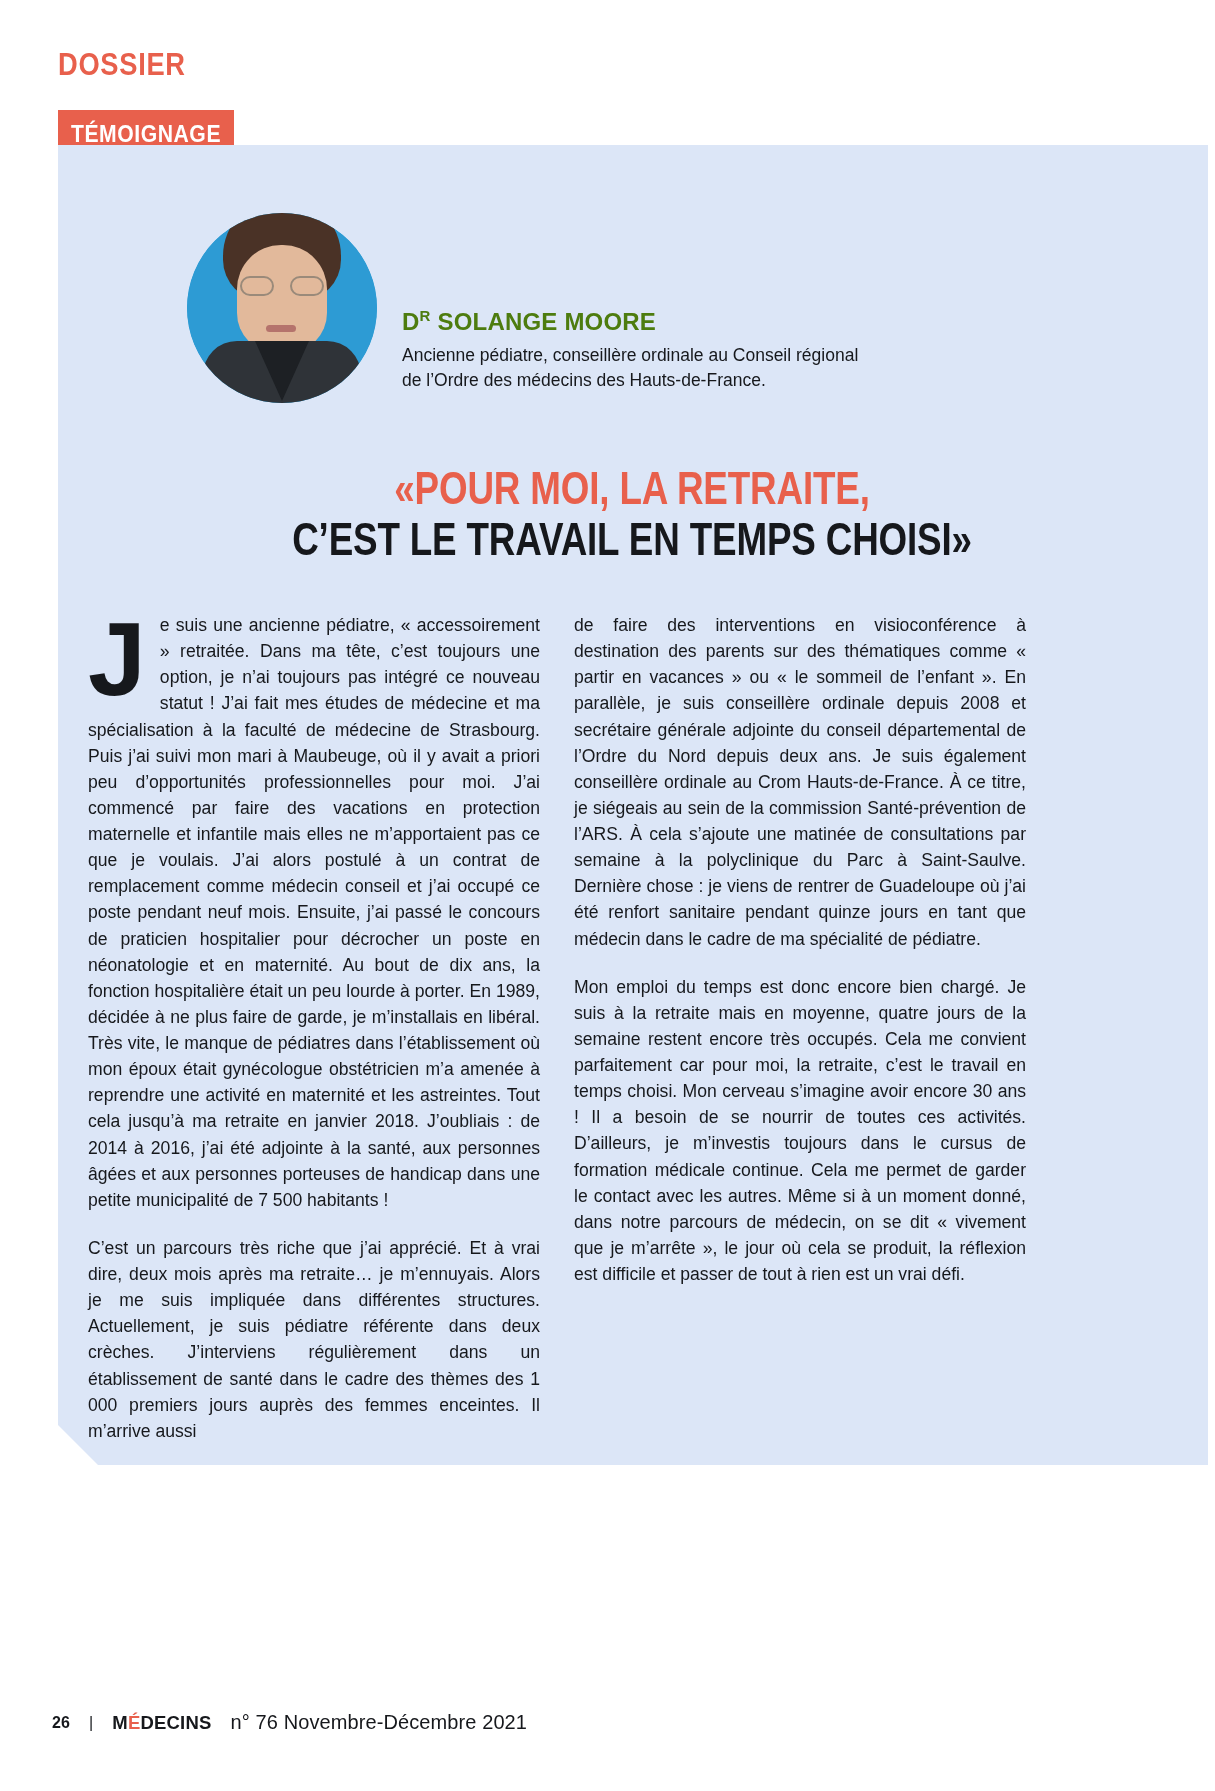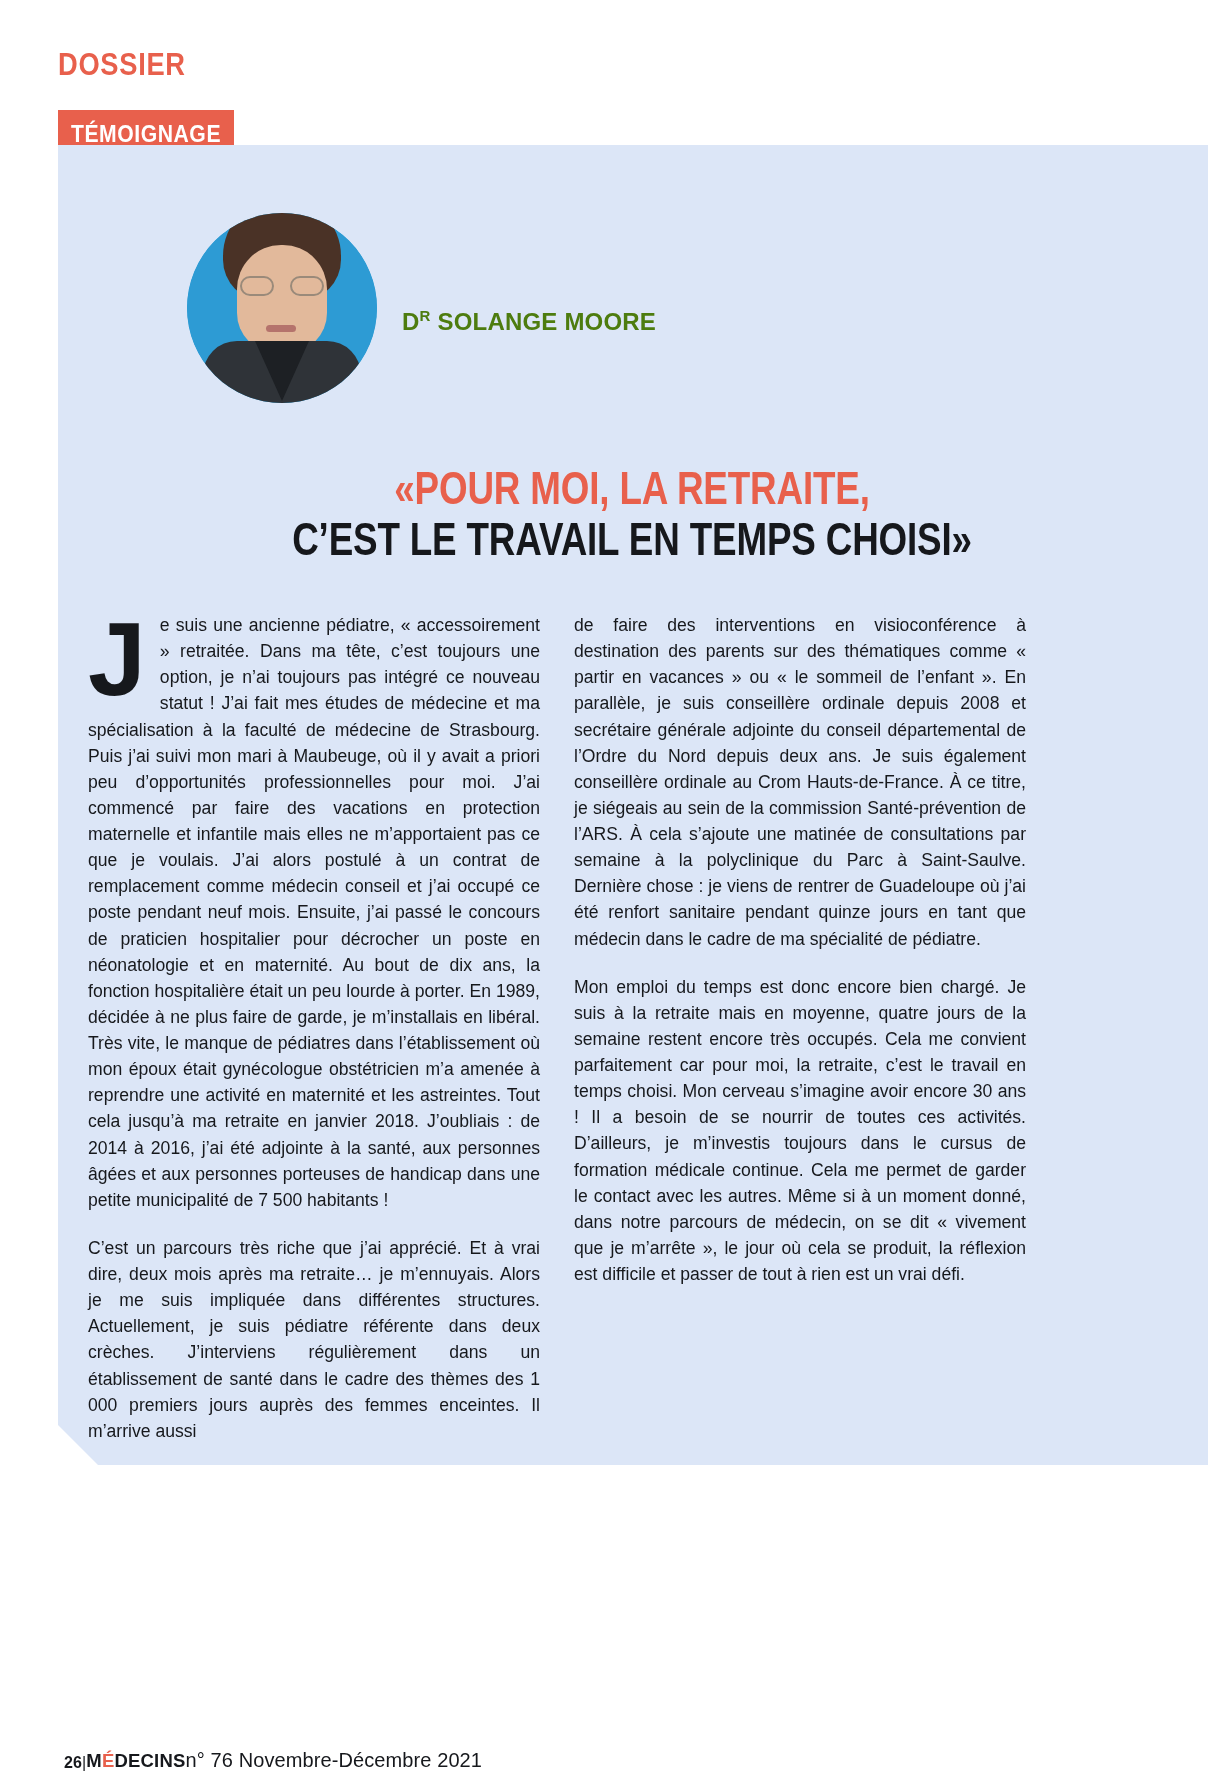--- a/index.html
+++ b/index.html
@@ -236,37 +236,36 @@
     padding: 6px 14px 0 0;
     color: #16181c;
     font-family: "Liberation Sans", sans-serif;
   }
 
   .lead { font-weight: 700; }
 
   
   .footer {
     position: absolute;
-    left: 64px;
+    left: 52px;
     top: 1711px;
     font-size: 16px;
     color: #16181c;
     display: flex;
-    align-items: flex-end;
-    gap: 0;
+    align-items: center;
+    gap: 19px;
     letter-spacing: 0.1px;
   }
   .footer .pg { font-weight: 700; }
   .footer .bar { color: #16181c; font-weight: 400; }
   .footer .mag {
     font-family: "Liberation Sans Narrow", "Liberation Sans", sans-serif;
     font-weight: 700;
     font-size: 18.5px;
     letter-spacing: 0.2px;
-    margin-top: 39px;
   }
   .footer .mag em { font-style: normal; color: #E8604C; }
   .footer .issue { font-size: 20px; }
 </style>
 </head>
 <body>
 
 <div class="page">
 
   <div class="kicker">DOSSIER</div>
@@ -287,20 +286,24 @@
       <i class="l"></i>
         <i class="r"></i>
     </div>
     <div class="mouth"></div>
     <div class="body"></div>
     <div class="collar"></div>
   </div>
 
   <div class="byline">
     <div class="name"><span>D</span><sup>R</sup><span> SOLANGE MOORE</span></div>
+    <div class="role">
+      <div>Ancienne pédiatre, conseillère ordinale au Conseil régional</div>
+      <div>de l’Ordre des médecins des Hauts-de-France.</div>
+    </div>
   </div>
 
   <div class="headline">
     <span class="l1">«POUR MOI, LA RETRAITE,</span>
     <span class="l2">C’EST LE TRAVAIL EN TEMPS CHOISI»</span>
   </div>
 
   <div class="cols">
 
     <div class="col">

